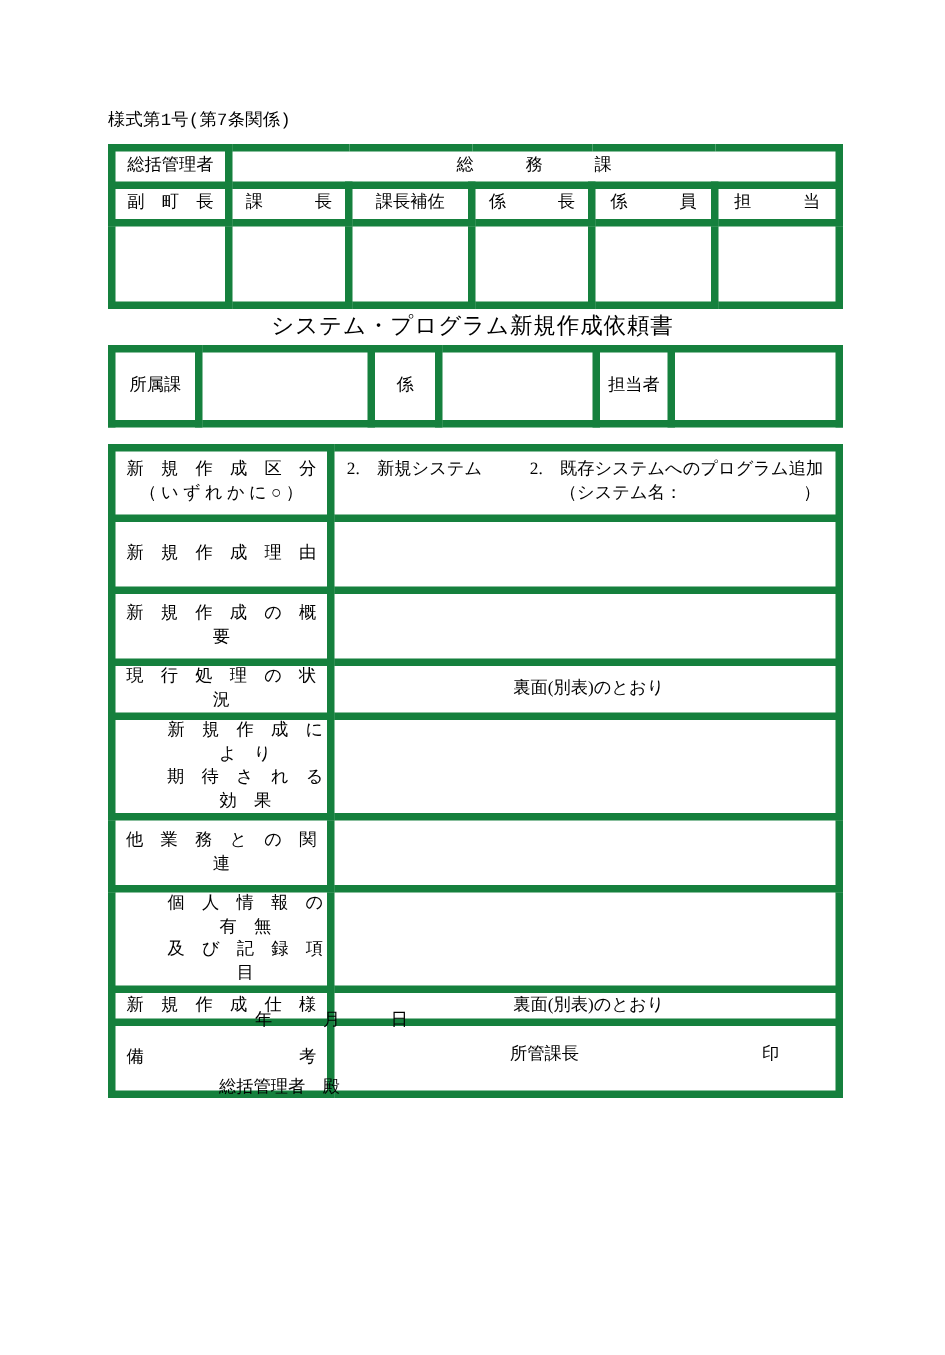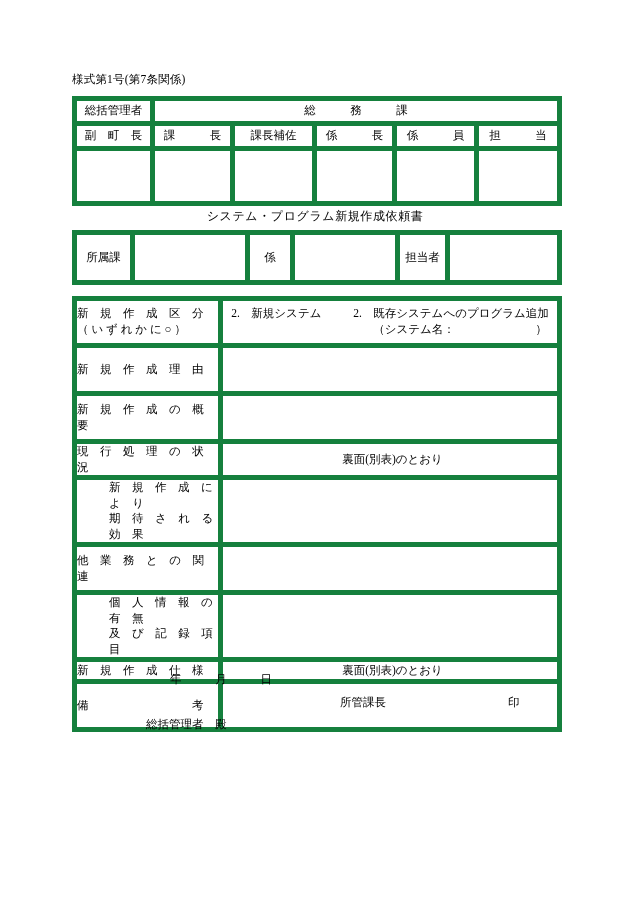--- a/index.html
+++ b/index.html
@@ -23,20 +23,21 @@
   }
 
   
   .form-no {
     position: absolute;
     left: 72px;
     top: 72px;
     font-size: 11.5px;
     letter-spacing: 0.2px;
     white-space: nowrap;
+    font-family: Liberation Mono, monospace;
   }
 
   
   table.grid {
     position: absolute;
     border-collapse: collapse;
     table-layout: fixed;
     font-size: 11.5px;
   }
   table.grid td {
@@ -60,21 +61,21 @@
   #approver-table .title-row td { height: 20px; }
   #approver-table .stamp-row td { height: 50px; }
 
   
   .doc-title {
     position: absolute;
     left: 0;
     top: 208px;
     width: 630px;
     text-align: center;
-    font-size: 12px;
+    font-size: 15px;
     letter-spacing: 0.6px;
   }
 
   
   #section-table {
     left: 72px;
     top: 230px;
     width: 485px;
   }
   #section-table td { height: 45px; }
@@ -85,21 +86,21 @@
   #section-table td.label-t { width: 50px; }
 
   
   #body-table {
     left: 72px;
     top: 296px;
     width: 485px;
   }
   #body-table td.lbl {
     width: 146px;
-    text-align: left;
+    text-align: center;
     font-size: 11.5px;
   }
   #body-table td.val {
     text-align: center;
     padding-left: 5px;
     font-size: 11.5px;
     vertical-align: top;
     padding-top: 3px;
   }
   #body-table tr.r-div td { height: 40px; }

